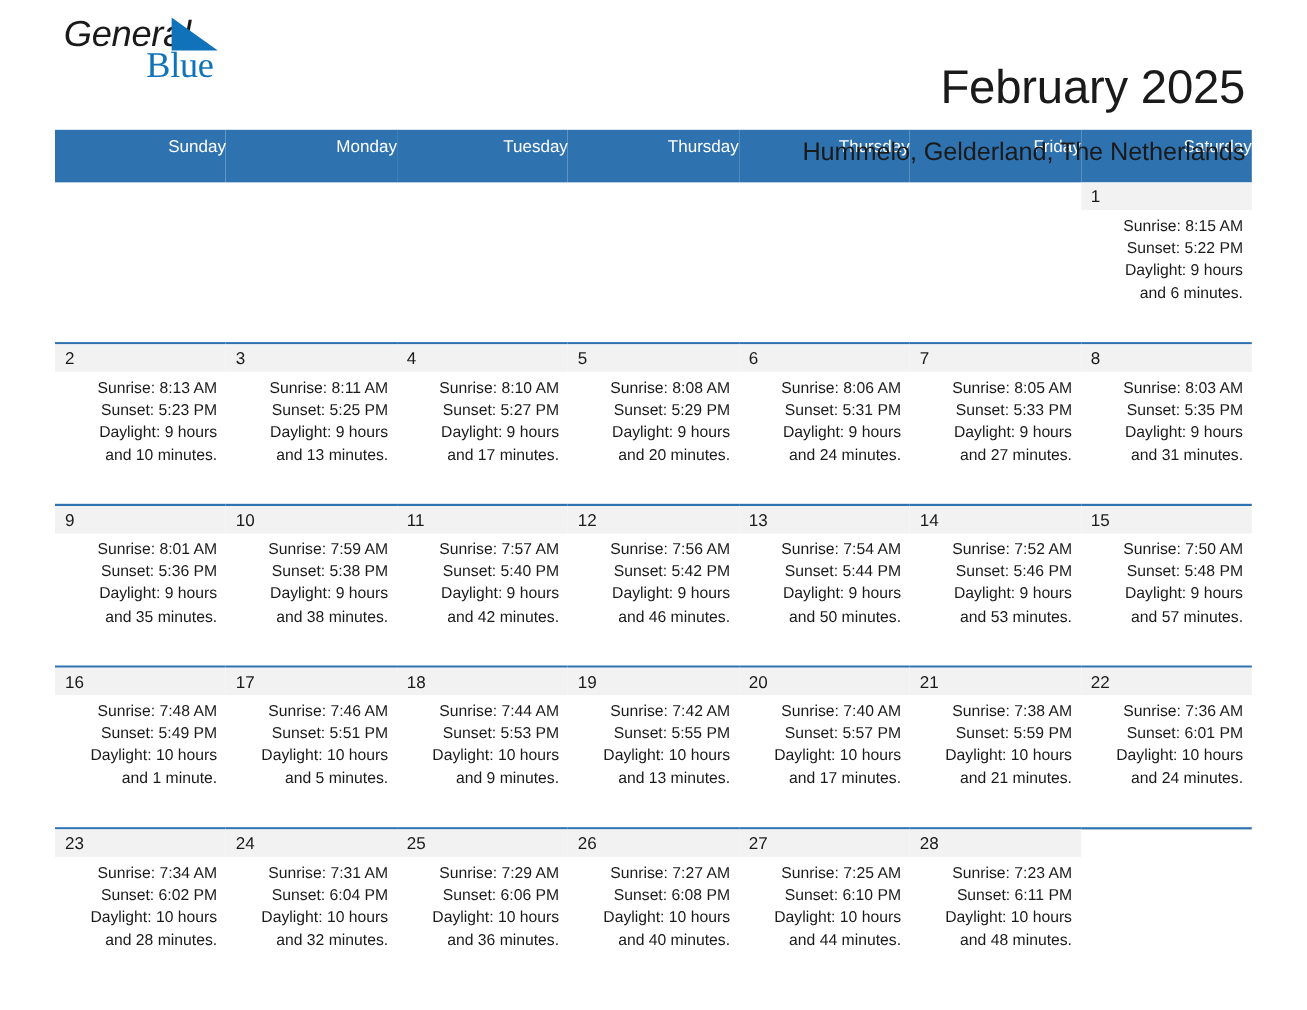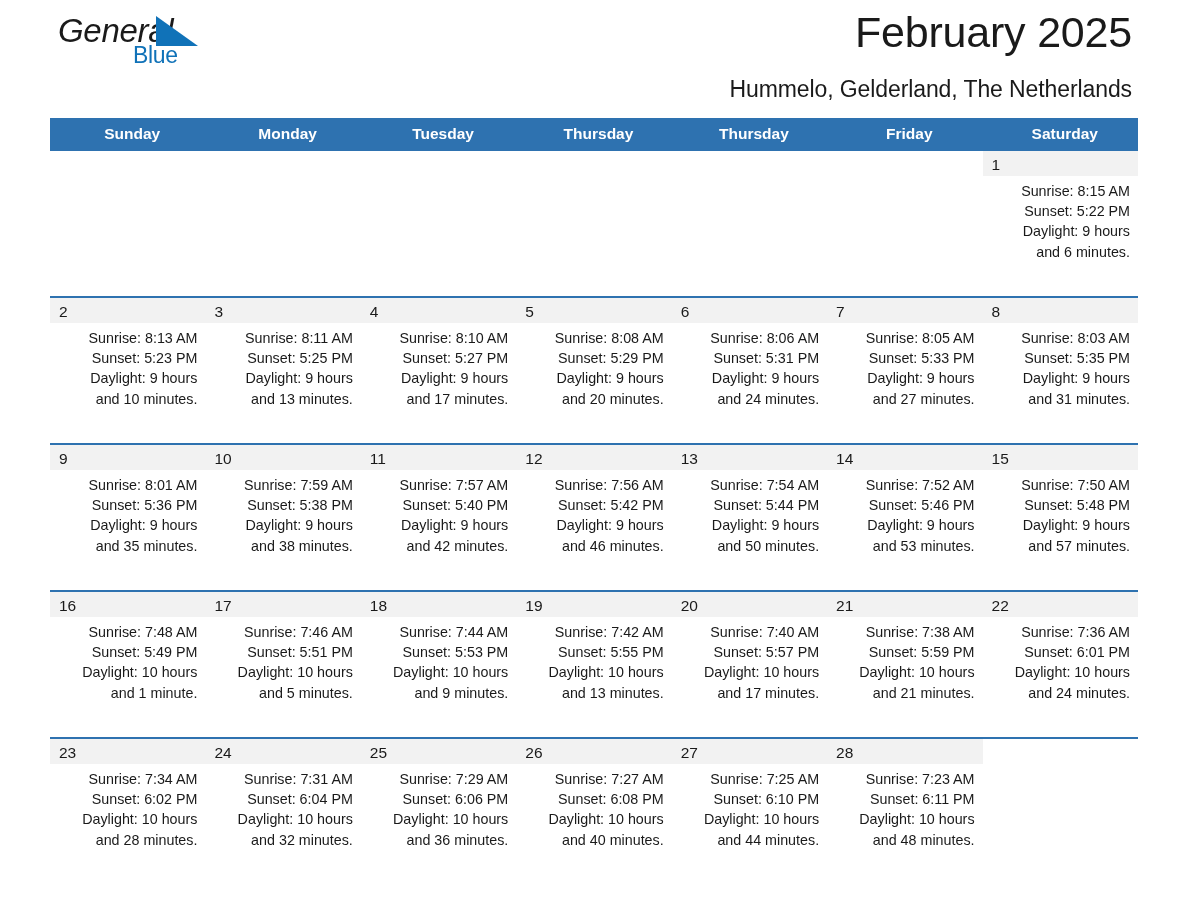--- a/index.html
+++ b/index.html
@@ -51,60 +51,61 @@
     top: 4px;
     width: 0;
     height: 0;
     border-left: 42px solid #1072b8;
     border-top: 30px solid transparent;
   }
   .logo-blue {
     position: absolute;
     left: 75px;
     top: 30px;
-    font-size: 23px;
+    font-size: 33px;
     letter-spacing: -0.3px;
     color: #1072b8;
-    font-family: Liberation Sans, sans-serif;
+    font-family: Liberation Serif, serif;
   }
 
   .title-block {
     position: absolute;
     right: 6px;
     top: 8px;
     text-align: right;
   }
   .cal-title {
     font-size: 43px;
     font-weight: normal;
     line-height: 1.15;
     color: #1a1a1a;
     letter-spacing: -0.2px;
+    margin-top: 48px;
   }
   .cal-subtitle {
     margin-top: 19px;
     font-size: 23px;
     font-weight: normal;
     color: #1a1a1a;
     letter-spacing: -0.1px;
   }
 
   
   .calendar {
     width: 1088px;
     border-collapse: collapse;
     table-layout: fixed;
   }
   .dow-row th {
     background: #2e72b0;
     color: #ffffff;
     font-size: 15.5px;
-    font-weight: bold;
-    text-align: center;
-    padding: 6px 0 7px 9px;
+    font-weight: normal;
+    text-align: right;
+    padding: 6px 0 22px 9px;
     height: 20px;
     vertical-align: middle;
   }
 
   .week-row td {
     vertical-align: top;
     padding: 0;
     border-top: 2px solid #2e72b0;
     background: #ffffff;
   }

